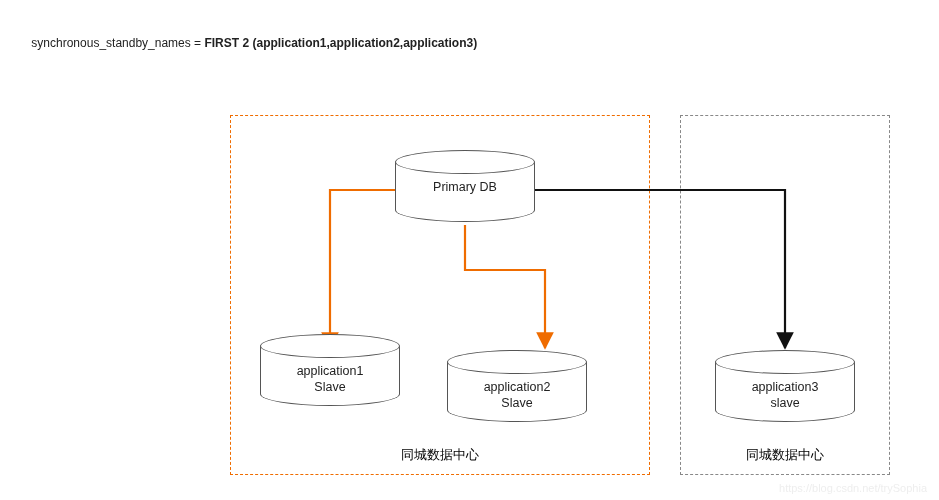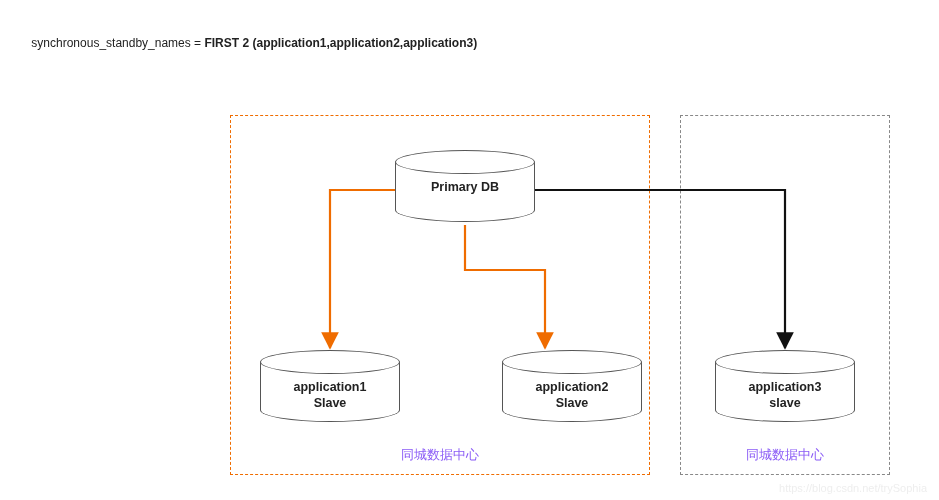--- a/index.html
+++ b/index.html
@@ -47,21 +47,21 @@
     width: 210px;
     height: 360px;
     border-color: #888;
   }
   .box-label {
     position: absolute;
     bottom: 10px;
     width: 100%;
     text-align: center;
     font-size: 13px;
-    color: #8b5cf6;
+    color: #000000;
   }
   .db {
     position: absolute;
     width: 140px;
     height: 75px; 
   }
   .db .top-ellipse {
     position: absolute;
     left: 0; top: 0;
     width: 140px;
@@ -84,32 +84,31 @@
     box-sizing: border-box;
   }
   .db .label {
     position: absolute;
     left: 0; top: 30px;
     width: 140px;
     text-align: center;
     font-size: 12.5px;
     line-height: 1.25;
     color: #222;
-    font-weight: bold;
   }
   .db-primary {
     left: 395px;
     top: 150px;
   }
   .db-app1 {
     left: 260px;
-    top: 350px;
+    top: 334px;
   }
   .db-app2 {
-    left: 502px;
+    left: 447px;
     top: 350px;
   }
   .db-app3 {
     left: 715px;
     top: 350px;
     padding-left: 36px;
   }
   svg.connectors {
     position: absolute;
     left: 0; top: 0;

